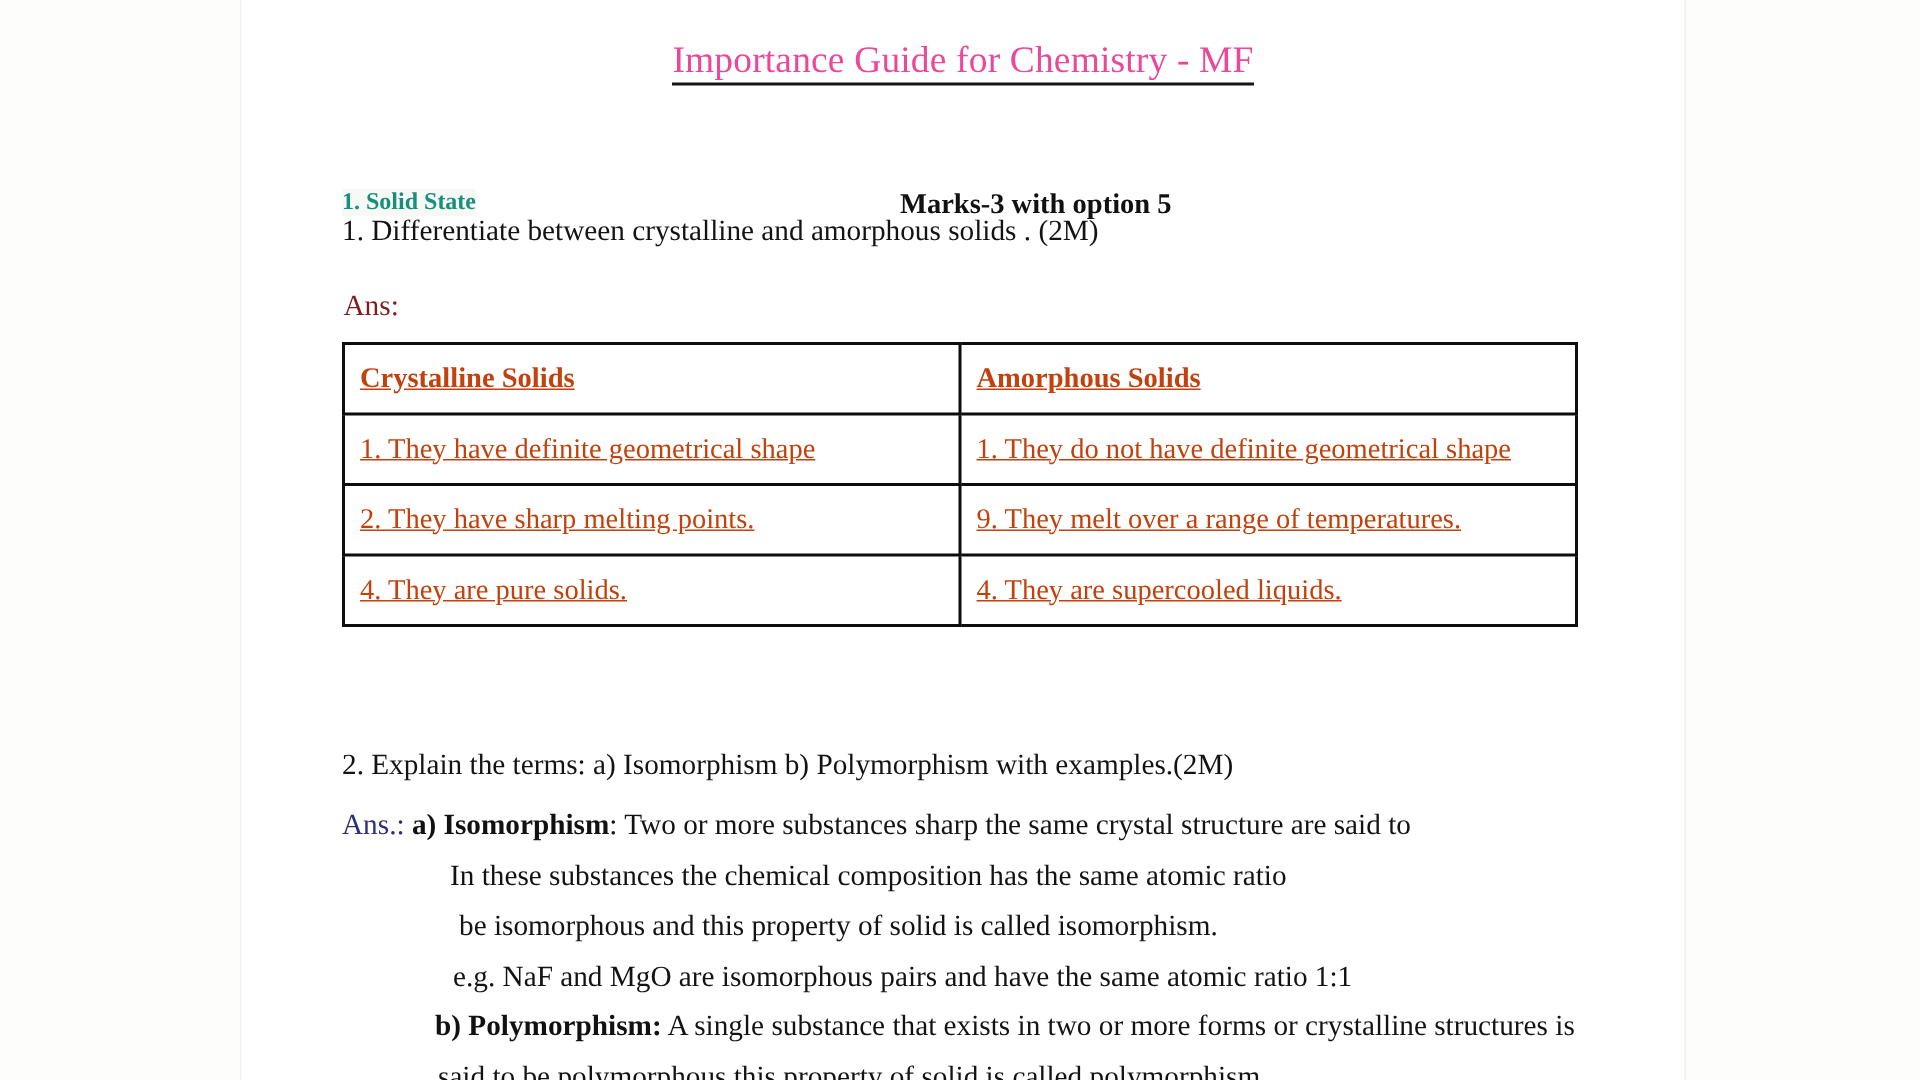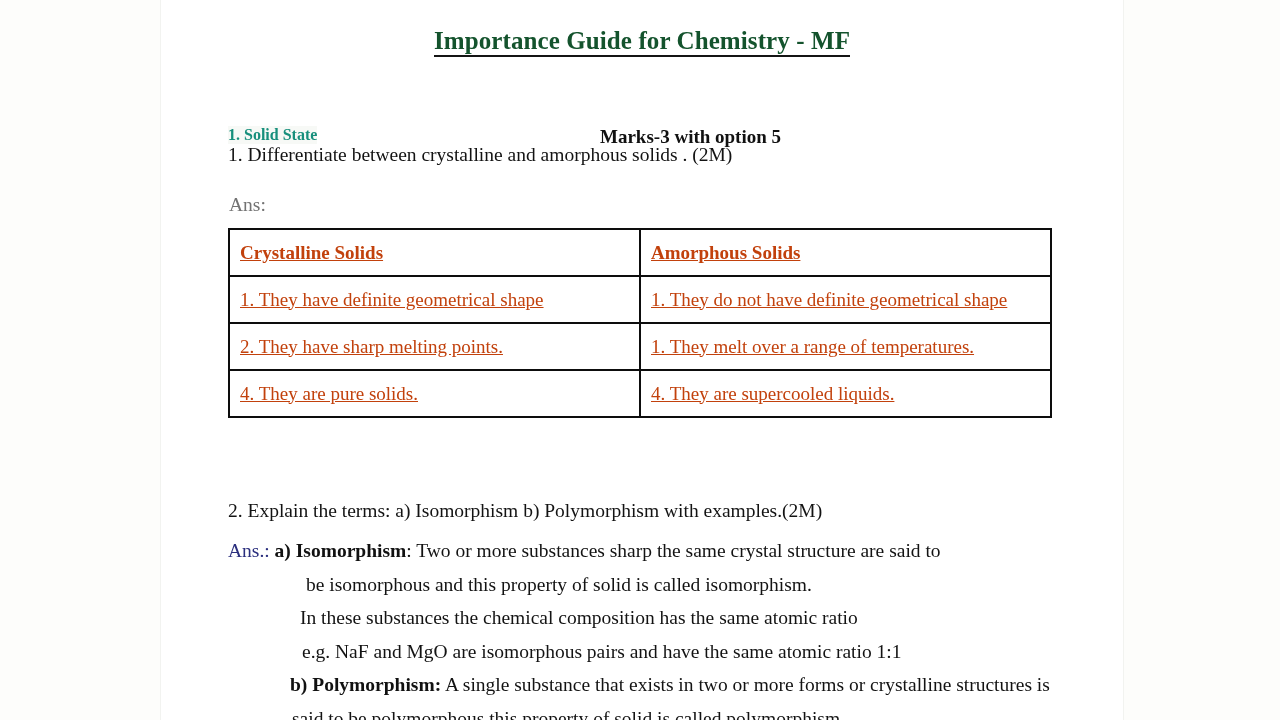--- a/index.html
+++ b/index.html
@@ -45,22 +45,22 @@
     background: #f2f3f0;
   }
 
   .doc-title {
     position: absolute;
     left: 0;
     right: 0;
     top: 27px;
     text-align: center;
     font-size: 25px;
-    font-weight: bold;
-    color: #14532d;
+    font-weight: normal;
+    color: #ec4899;
     letter-spacing: 0.1px;
   }
   .doc-title span.u {
     border-bottom: 2px solid #141414;
     padding-bottom: 1px;
   }
 
   .content {
     position: absolute;
     left: 68px;   
@@ -99,21 +99,21 @@
     left: 0;
     font-size: 19.5px;
     color: #131313;
     white-space: nowrap;
   }
   .ans1 {
     position: absolute;
     top: 194px;
     left: 1px;
     font-size: 19.5px;
-    color: #737373;
+    color: #7f1d1d;
   }
 
   table.cmp {
     position: absolute;
     top: 228px;
     left: 0;
     width: 778px;
     border-collapse: collapse;
     table-layout: fixed;
   }
@@ -188,35 +188,35 @@
           <tr class="head">
             <td class="col-a">Crystalline Solids</td>
             <td class="col-b">Amorphous Solids</td>
           </tr>
           <tr>
             <td class="col-a">1. They have definite geometrical shape</td>
             <td class="col-b">1. They do not have definite geometrical shape</td>
           </tr>
           <tr>
             <td class="col-a">2. They have sharp melting points.</td>
-            <td class="col-b">1. They melt over a range of temperatures.</td>
+            <td class="col-b">9. They melt over a range of temperatures.</td>
           </tr>
           <tr>
             <td class="col-a">4. They are pure solids.</td>
             <td class="col-b">4. They are supercooled liquids.</td>
           </tr>
         </tbody>
       </table>
 
       <div class="q2">2. Explain the terms: a) Isomorphism    b) Polymorphism with examples.(2M)</div>
 
       <div class="ansblock">
         <div class="ansline"><span class="lead-ans">Ans.:</span> <b>a) Isomorphism</b><span>: Two or more substances sharp the same crystal structure are said to</span></div>
+        <div class="ansline ind2">In these substances the chemical composition has the same atomic ratio</div>
         <div class="ansline ind1">be isomorphous and this property of solid is called isomorphism.</div>
-        <div class="ansline ind2">In these substances the chemical composition has the same atomic ratio</div>
         <div class="ansline ind3">e.g. NaF and MgO are isomorphous pairs and have the same atomic ratio 1:1</div>
         <div class="ansline ind4"><b>b) Polymorphism:</b><span> A single substance that exists in two or more forms or crystalline structures is</span></div>
         <div class="ansline ind5">said to be polymorphous this property of solid is called polymorphism</div>
       </div>
 
     </div>
   </div>
 </div>
 
 </body></html>

